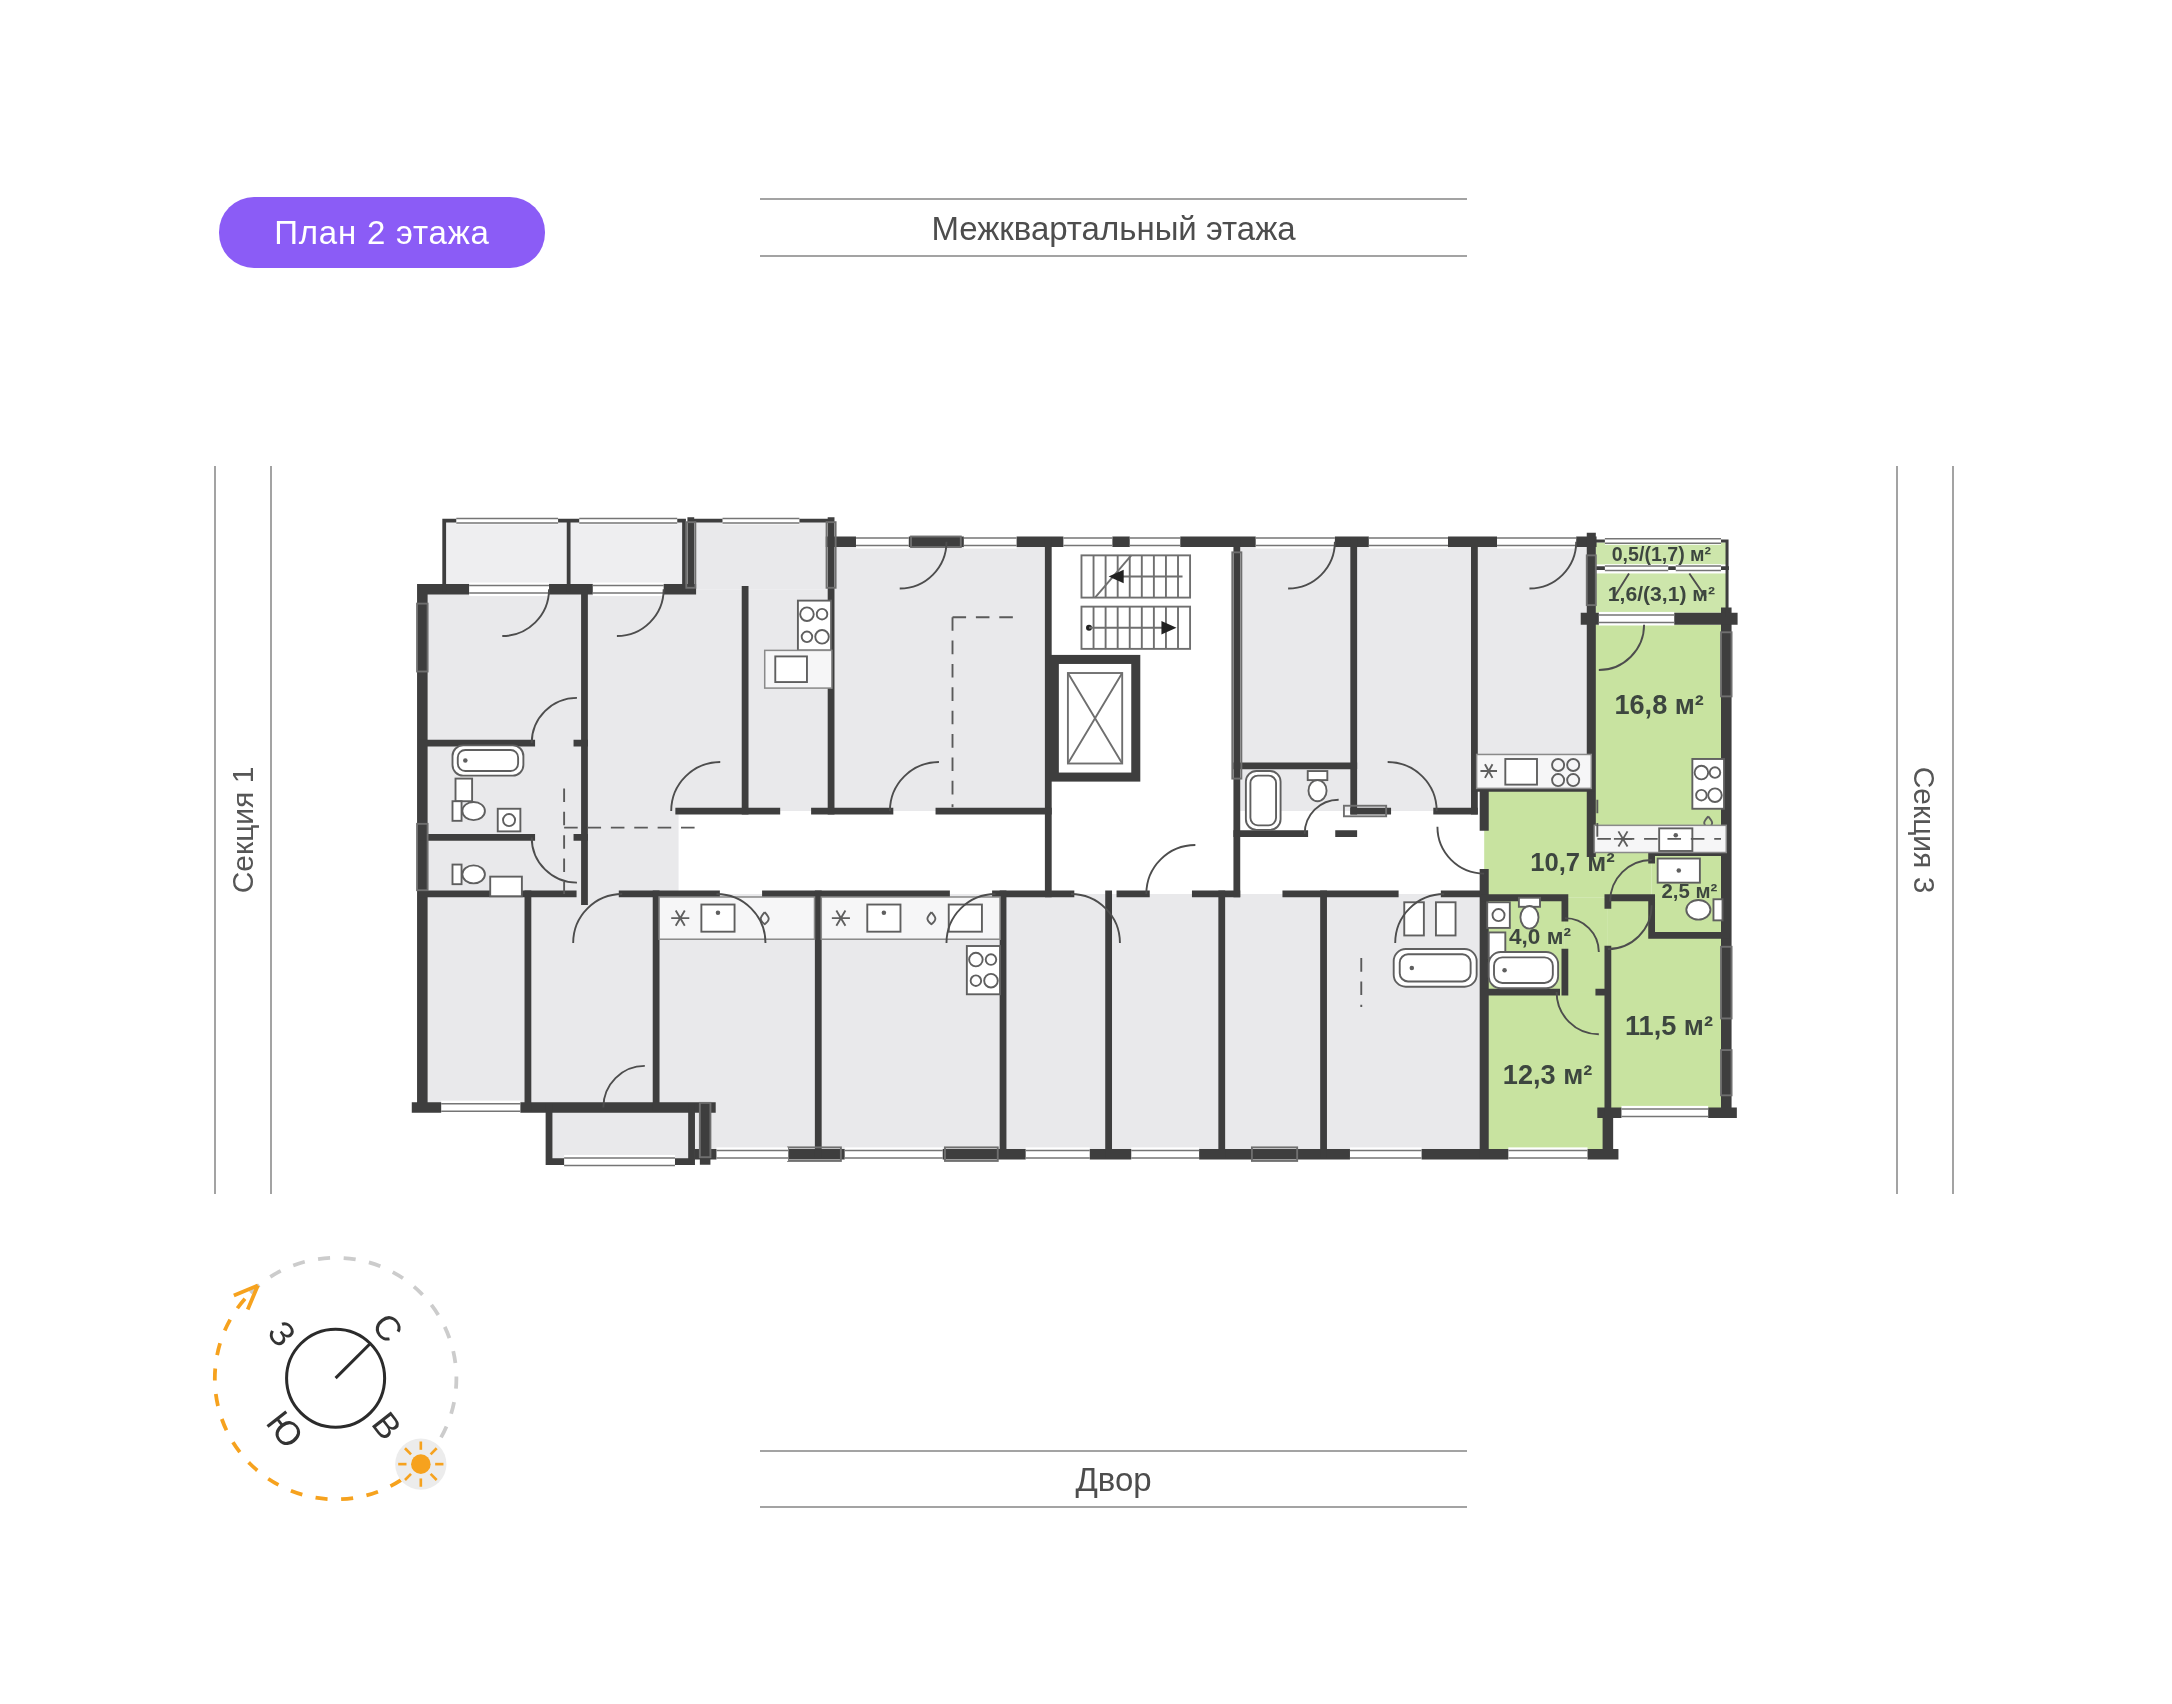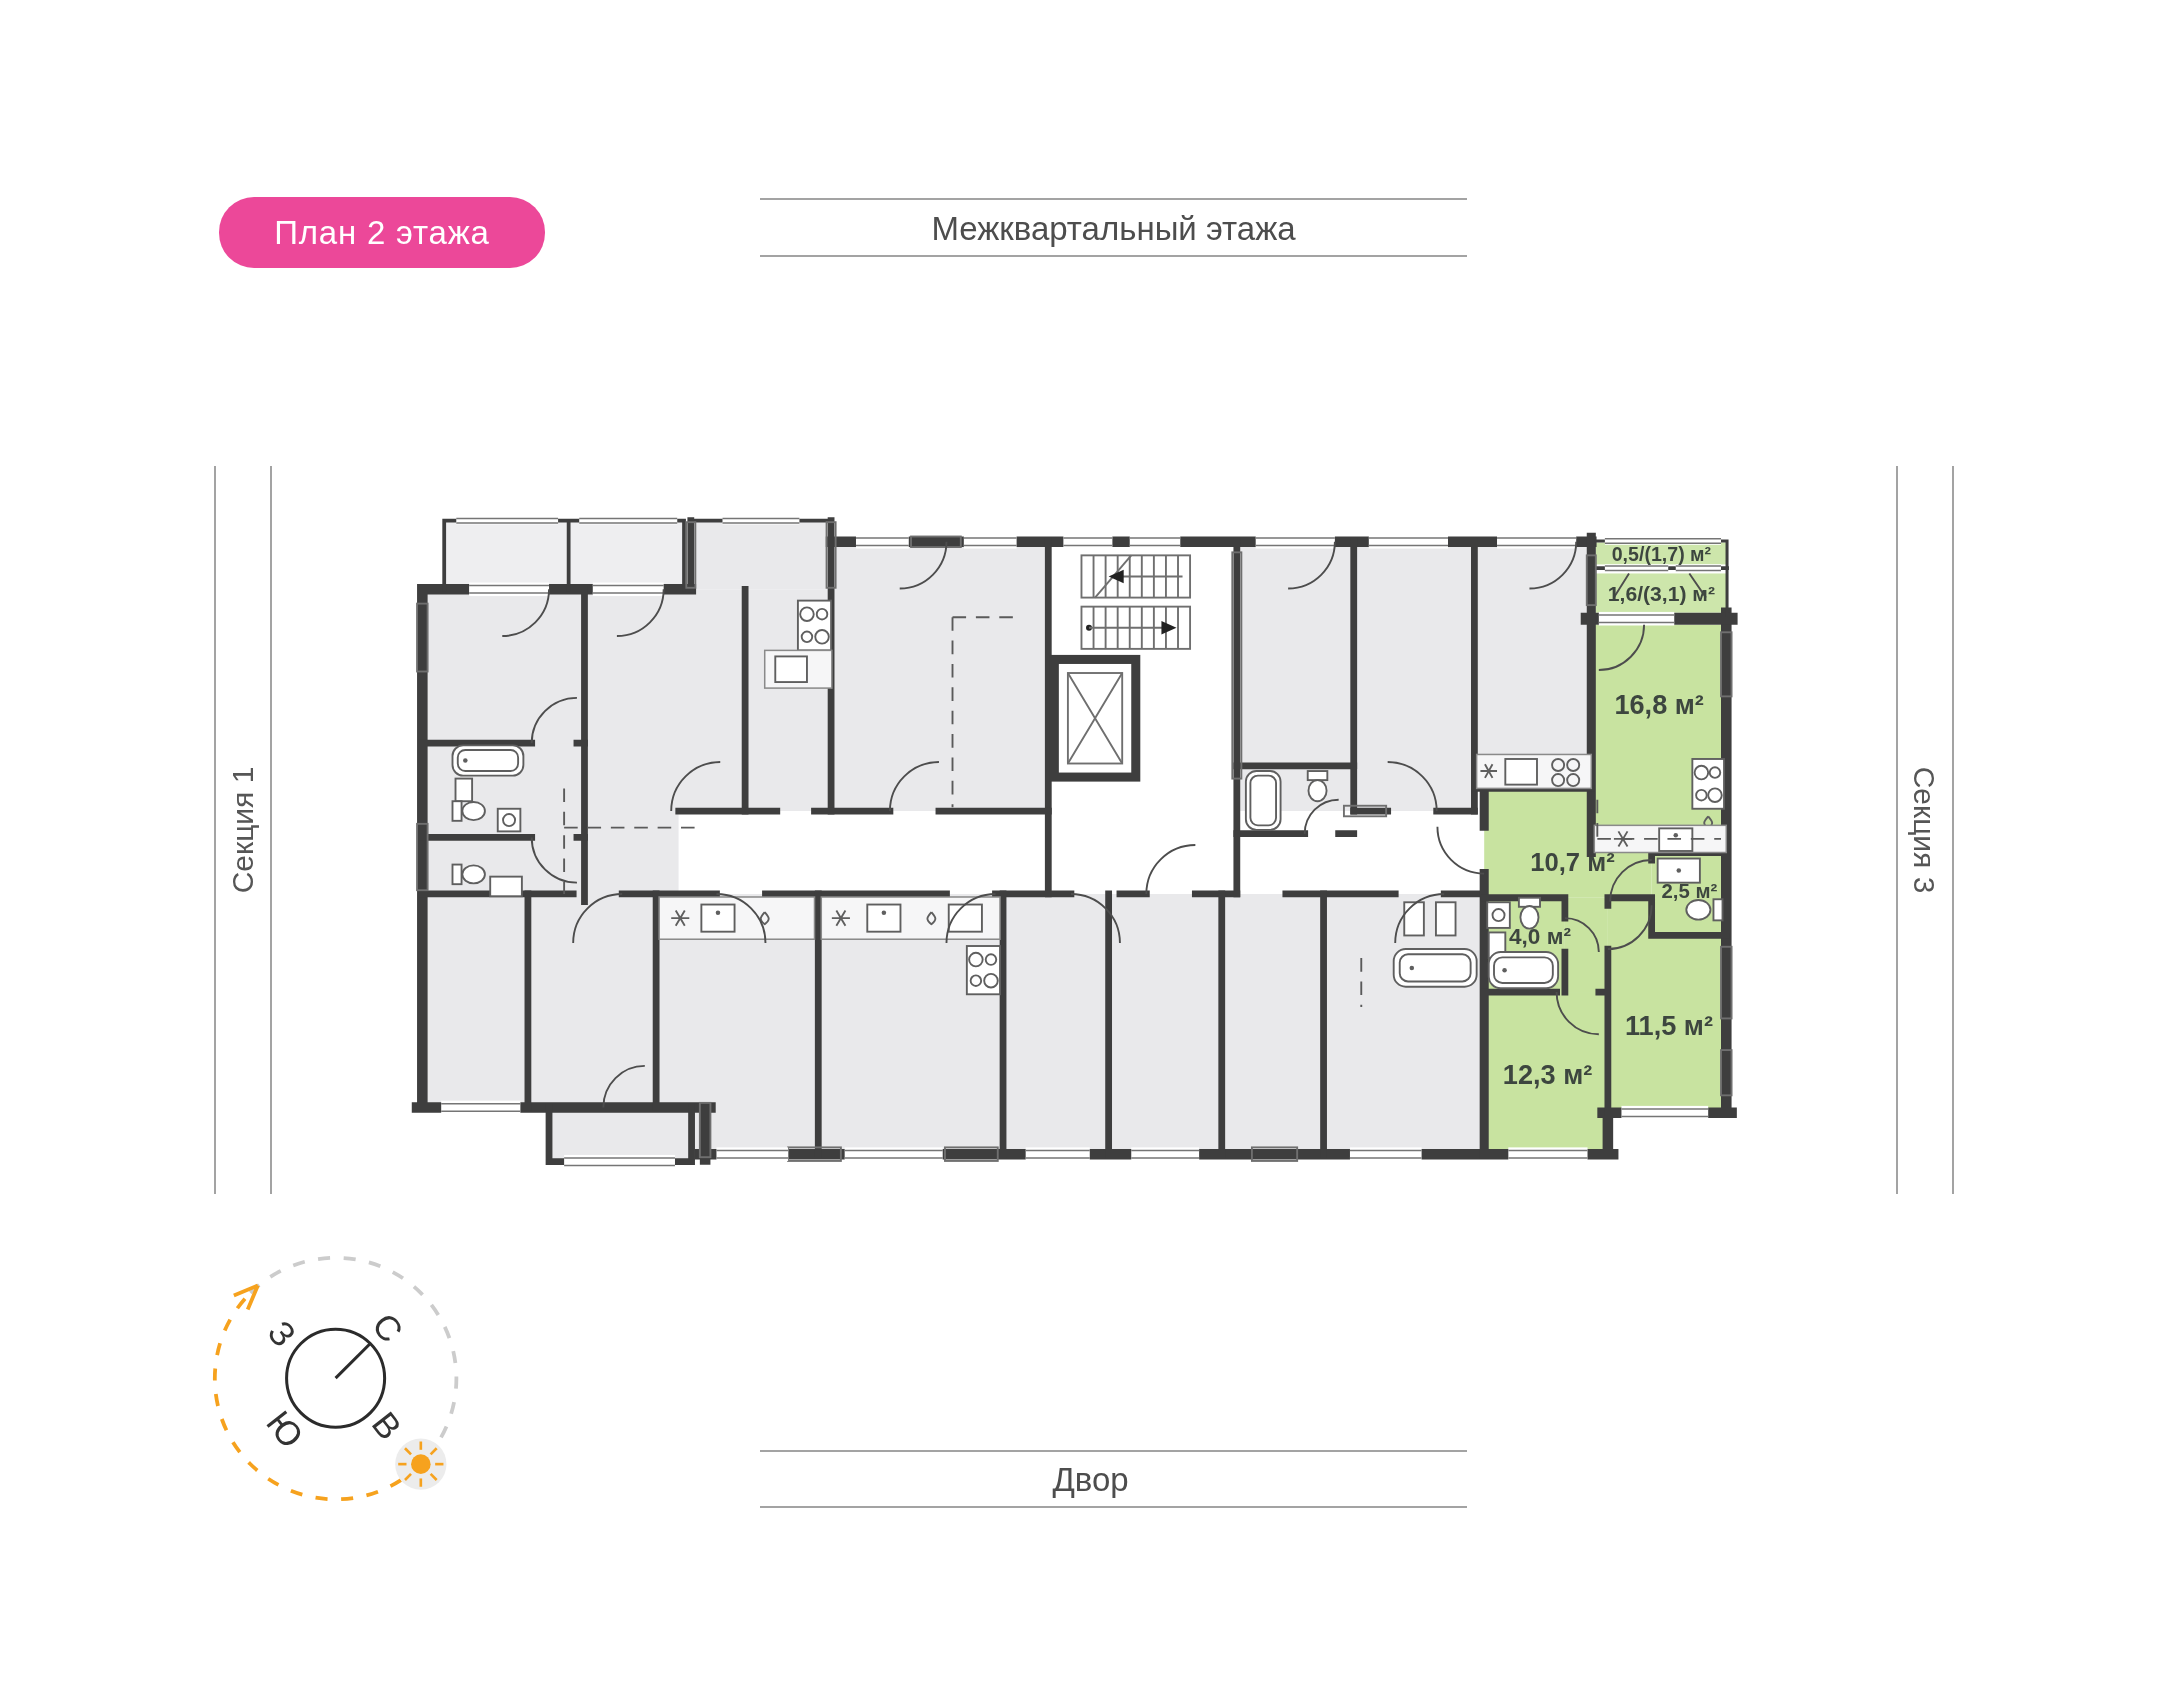--- a/index.html
+++ b/index.html
@@ -1,25 +1,25 @@
 <!DOCTYPE html>
 <html style="font-size:12px"><head>
 <meta charset="utf-8">
 <style>
   html,body{margin:0;padding:0;background:#fff;}
   body{width:2172px;height:1705px;position:relative;font-family:"Liberation Sans",sans-serif;}
   .abs{position:absolute;}
-  .badge{left:219px;top:197px;width:326px;height:71px;background:#ec4899;border-radius:35px;
+  .badge{left:219px;top:197px;width:326px;height:71px;background:#8b5cf6;border-radius:35px;
          display:flex;align-items:center;justify-content:center;color:#fff;font-size:33px;
          font-weight:500;letter-spacing:0.8px;}
   .hline{height:2.3px;background:#a3a3a3;}
   .vline{width:2.3px;background:#a3a3a3;}
   .roadlbl{left:760px;top:205px;width:707px;height:48px;display:flex;align-items:center;justify-content:center;
            color:#4d4d4d;font-size:33px;font-weight:500;}
-  .yardlbl{left:737px;top:1456px;width:707px;height:48px;display:flex;align-items:center;justify-content:center;
+  .yardlbl{left:760px;top:1456px;width:707px;height:48px;display:flex;align-items:center;justify-content:center;
            color:#4d4d4d;font-size:33px;font-weight:500;}
   .seclbl{color:#565656;font-size:30px;font-weight:500;white-space:nowrap;}
   .sec1{left:243px;top:830px;transform:translate(-50%,-50%) rotate(-90deg);}
   .sec3{left:1924px;top:830px;transform:translate(-50%,-50%) rotate(90deg);}
   svg text{font-family:"Liberation Sans",sans-serif;}
   .wall{stroke:#3e3e3e;fill:none;stroke-linecap:square;}
   .w16{stroke-width:16px;} .w14{stroke-width:14px;} .w12{stroke-width:12px;}
   .w9{stroke-width:9px;}   .w5{stroke-width:5px;}   .w4{stroke-width:4px;}
   .thin{stroke:#6f6f6f;stroke-width:2.5px;fill:none;}
   .fix{stroke:#5f5f5f;stroke-width:2.5px;fill:#fff;}

